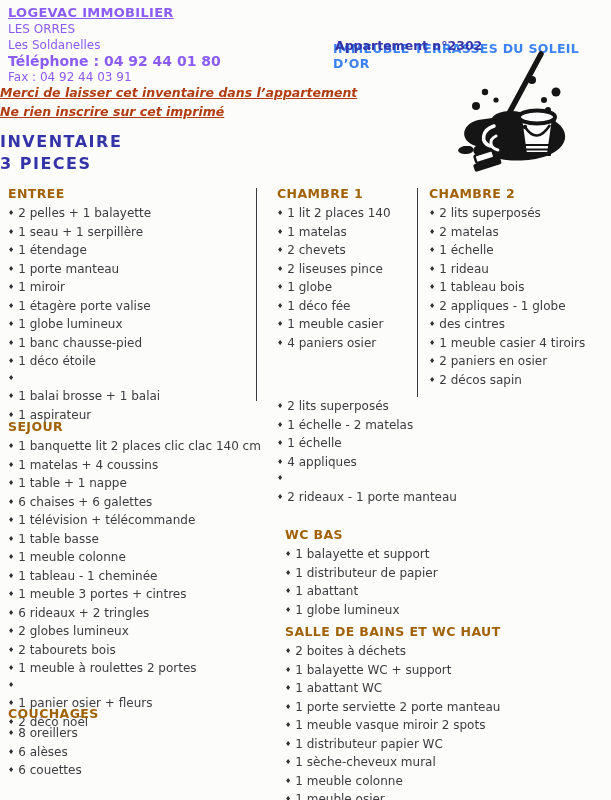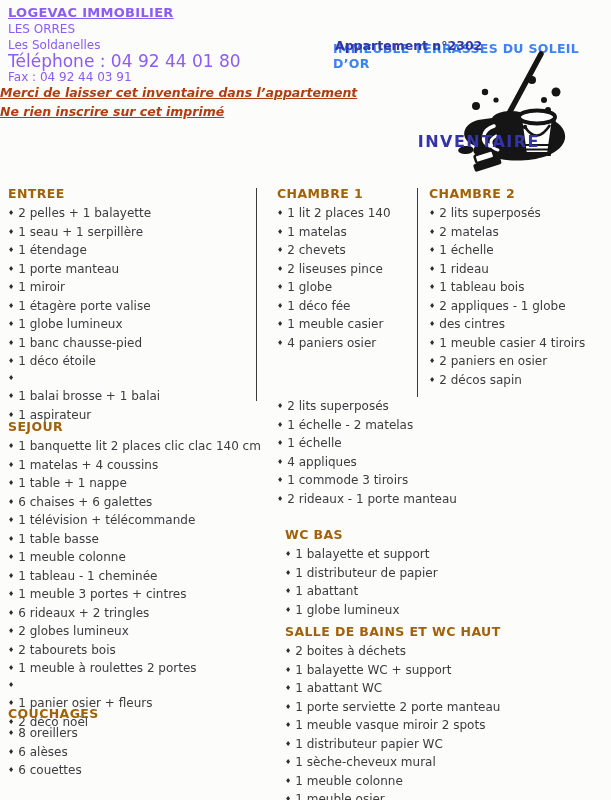--- a/index.html
+++ b/index.html
@@ -9,34 +9,34 @@
     font-family:"DejaVu Sans", sans-serif;
     color:#3c3c40;
     position:relative;
     overflow:hidden;
   }
   .abs { position:absolute; }
 
   
   .agency { left:8px; top:5px; line-height:16px; font-size:12px; color:#8b5cf6; }
   .agency .company { font-weight:bold; font-size:13px; text-decoration:underline; letter-spacing:0.3px; }
-  .agency .bold { font-weight:normal; font-size:17px; }
+  .agency .bold { font-weight:bold; font-size:14px; }
 
   
   .building { left:333px; top:5px; font-weight:bold; font-size:12.5px; color:#3b82f6; letter-spacing:0.3px;margin-top:36px; }
   .apartment { left:335px; top:38px; font-weight:bold; font-size:12.5px; color:#3434a8; }
 
   
   .notice { left:0; top:83px; width:565px; text-align:left;
             color:#b13c11; font-style:italic; font-weight:bold;
             font-size:12.5px; line-height:19px; }
   .notice span { text-decoration:underline; }
 
   
-  .doc-title { left:0; top:131px; width:540px; text-align:right;
+  .doc-title { left:0; top:131px; width:540px; text-align:left;
                color:#3434a8; font-weight:bold; font-size:16px;
                line-height:22px; letter-spacing:1.5px; }
 
   
   .section .sec-title { font-weight:bold; font-size:12.5px; color:#a16207;
                         letter-spacing:0.4px; margin-bottom:4px; }
   .item { display:flex; align-items:baseline; line-height:16.5px; font-size:12px; white-space:nowrap; }
   .bullet { font-size:7px; margin-right:4px; color:#2e2e32; flex:0 0 auto; position:relative; top:-2px; }
 
   .sec-entree        { left:8px;   top:186px; }
@@ -102,20 +102,21 @@
   <circle cx="48" cy="52" r="2.6" fill="#151515"></circle>
   <circle cx="28" cy="58" r="4" fill="#151515"></circle>
   <circle cx="84" cy="32" r="4" fill="#151515"></circle>
   <circle cx="96" cy="52" r="3" fill="#151515"></circle>
   <circle cx="108" cy="44" r="4.5" fill="#151515"></circle>
   <circle cx="100" cy="62" r="3" fill="#151515"></circle>
 </svg>
 
 <div class="abs doc-title">
   <div>INVENTAIRE</div>
+  <div>3 PIECES</div>
 </div>
 
 <div class="abs vline vline1"></div>
 <div class="abs vline vline2"></div>
 
 <div class="abs section sec-entree">
   <div class="sec-title">ENTREE</div>
   <div>
       <div class="item">
         <span class="bullet">♦</span>
@@ -305,21 +306,20 @@
       <div class="item">
         <span class="bullet">♦</span>
         <span class="item-text">1 échelle</span>
       </div>
       <div class="item">
         <span class="bullet">♦</span>
         <span class="item-text">4 appliques</span>
       </div>
       <div class="item">
         <span class="bullet">♦</span>
-        <span class="item-text">1 commode 3 tiroirs</span>
       </div>
       <div class="item">
         <span class="bullet">♦</span>
         <span class="item-text">2 rideaux  -  1 porte manteau</span>
       </div>
     </div>
 </div>
 
 <div class="abs section sec-wc-bas">
   <div class="sec-title">WC BAS</div>

